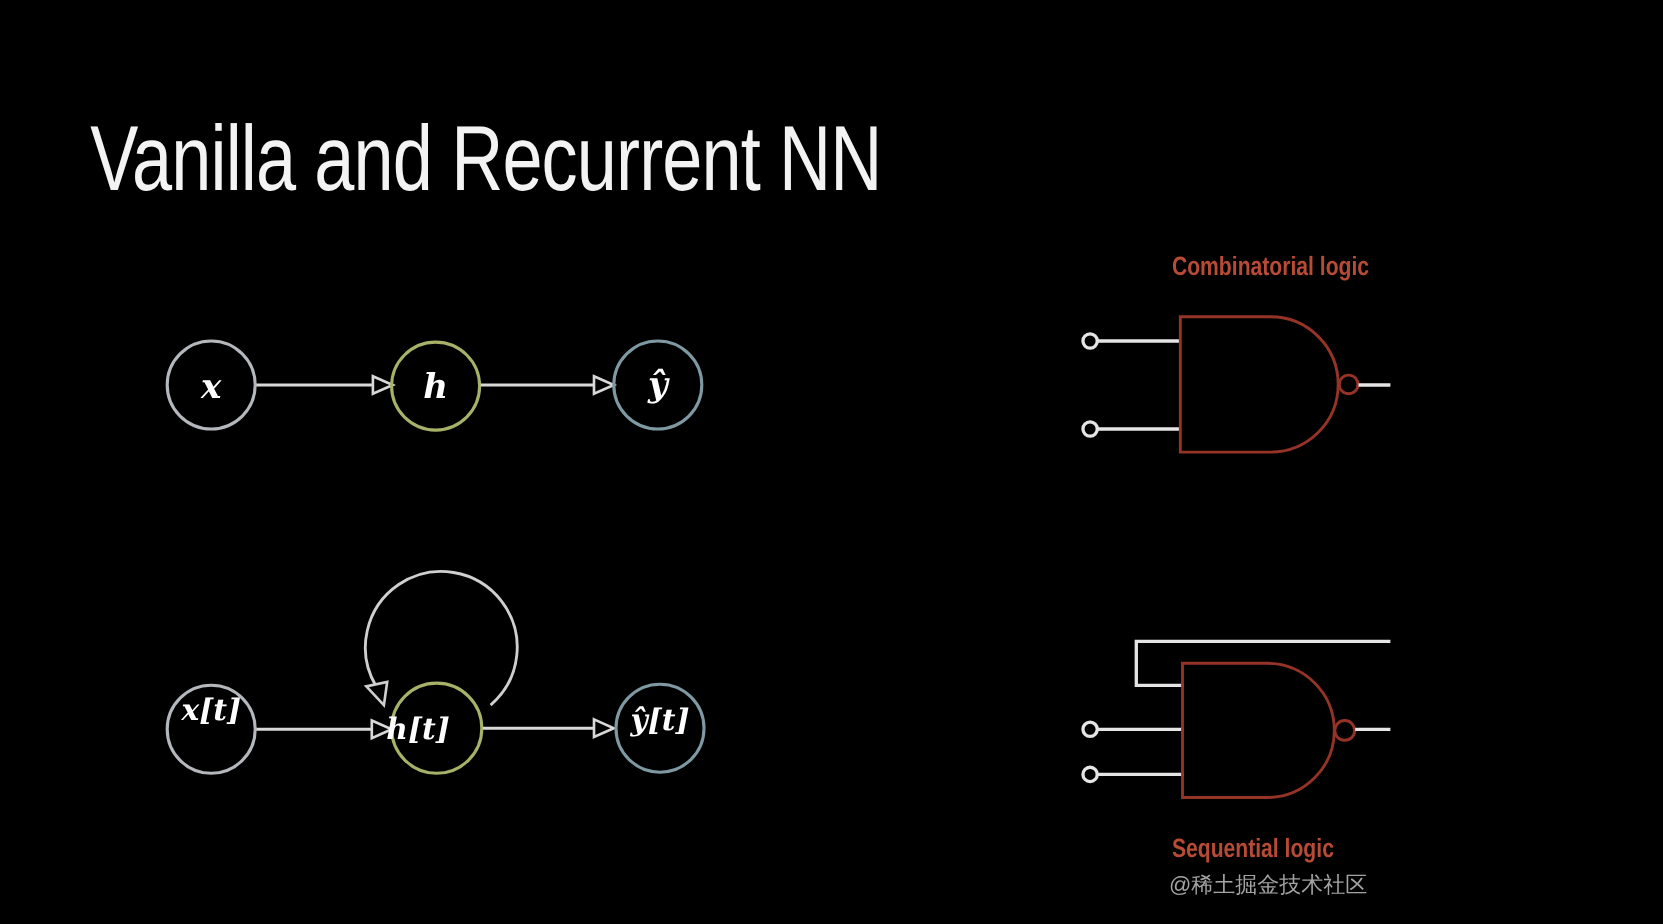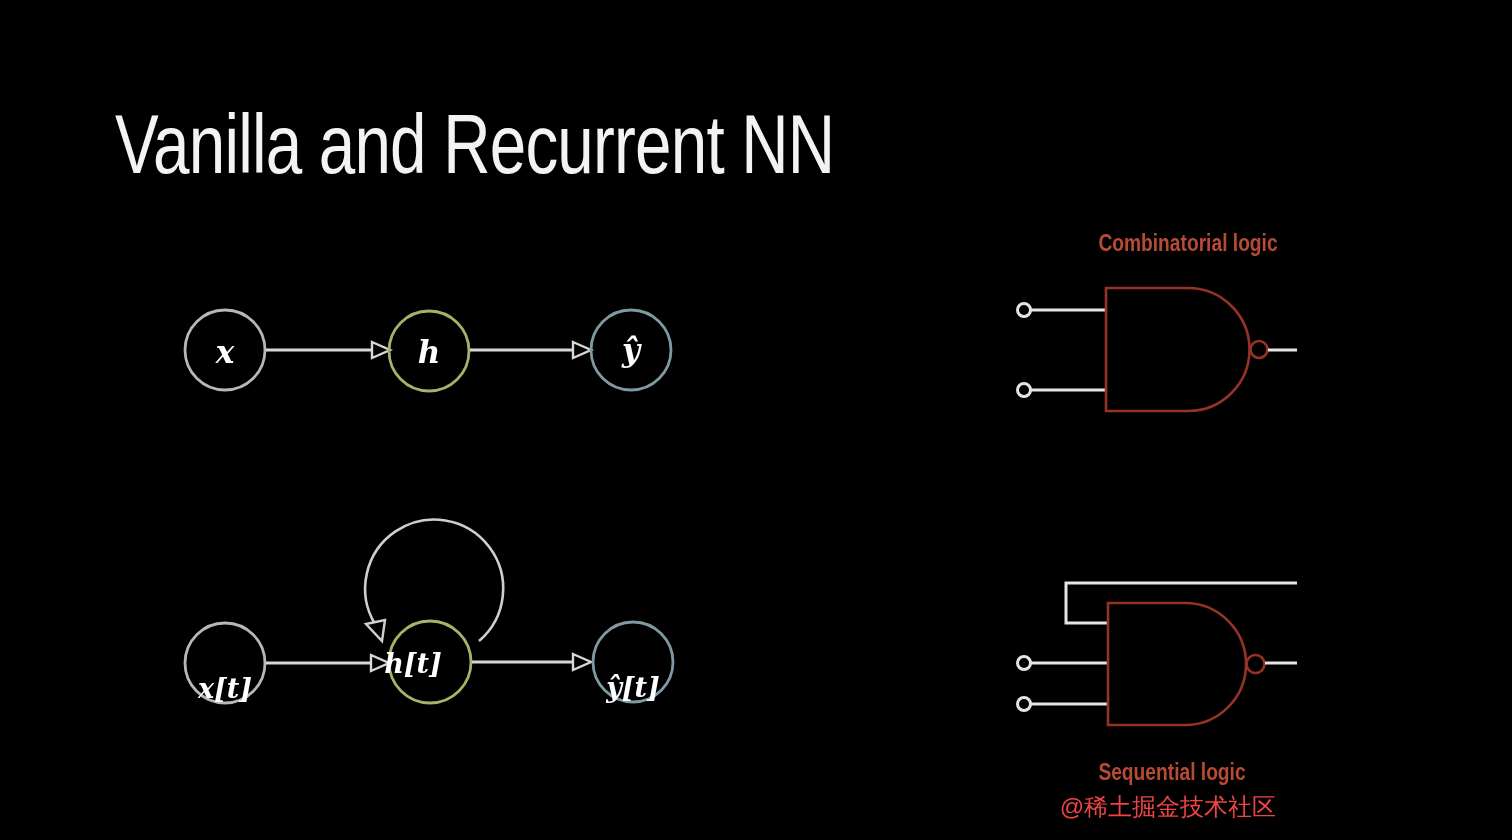--- a/index.html
+++ b/index.html
@@ -7,21 +7,20 @@
     padding: 0;
     background: #000;
   }
   .slide {
     position: relative;
     width: 1264px;
     height: 840px;
     background: #000000;
     overflow: hidden;
     font-family: "Liberation Sans", sans-serif;
-    margin-left: 33px;
   }
   .slide-title {
     position: absolute;
     left: 82px;
     top: 46px;
     font-size: 84px;
     font-weight: 400;
     line-height: 1;
     color: #f3f3f3;
     letter-spacing: -1px;
@@ -56,22 +55,22 @@
     transform: scaleX(0.8);
     transform-origin: center top;
     line-height: 1;
   }
   .logic-label.combinatorial { left: 1035px; top: 231px; }
   .logic-label.sequential    { left: 1019px; top: 760px; }
   .watermark {
     position: absolute;
     right: 21px;
     top: 791px;
-    font-size: 24px;
-    color: #ef4444;
+    font-size: 20px;
+    color: #a3a3a3;
     white-space: nowrap;
   }
 </style>
 </head>
 <body>
 
 <div class="slide">
 
   <h1 class="slide-title">Vanilla and Recurrent NN</h1>
 
@@ -121,22 +120,22 @@
       <line x1="1232" y1="663" x2="1311" y2="663" stroke="#e5e5e5" stroke-width="3"></line>
       <circle cx="1277" cy="663" r="7" fill="#ffffff"></circle>
       <circle cx="1317" cy="663" r="6.5" stroke="#e5e5e5" stroke-width="3"></circle>
     </g>
   </svg>
 
   <span class="node-label r1" style="left:192px; top:352px;">x</span>
   <span class="node-label r1" style="left:396px; top:352px;">h</span>
   <span class="node-label r1" style="left:598px; top:350px;">ŷ</span>
 
-  <span class="node-label r2" style="left:192px; top:688px;">x[t]</span>
+  <span class="node-label r2" style="left:192px; top:646px;">x[t]</span>
   <span class="node-label r2" style="left:380px; top:663px;">h[t]</span>
-  <span class="node-label r2" style="left:600px; top:687px;">ŷ[t]</span>
+  <span class="node-label r2" style="left:600px; top:655px;">ŷ[t]</span>
 
   <div class="logic-label combinatorial">Combinatorial logic</div>
   <div class="logic-label sequential">Sequential logic</div>
 
   <div class="watermark">@稀土掘金技术社区</div>
 
 </div>
 
 </body></html>

